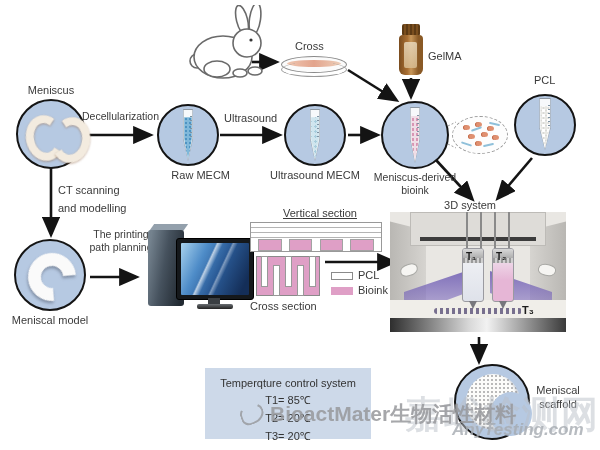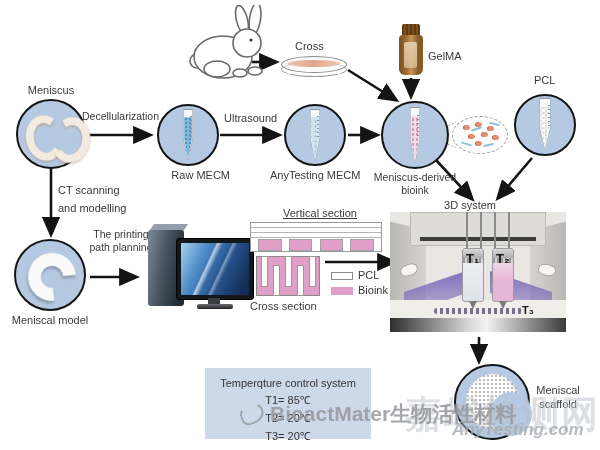--- a/index.html
+++ b/index.html
@@ -45,21 +45,21 @@
   .pr-rod{position:absolute;top:0;width:1.5px;height:38px;background:#8a8a8a;}
   .pr-head{position:absolute;top:36px;width:22px;height:54px;border:1px solid #9a9aa0;border-radius:3px;box-sizing:border-box;}
   .pr-head .cap{position:absolute;left:0;top:0;right:0;height:9px;background:linear-gradient(#d8d8d8,#aeaeae);border-radius:2px 2px 0 0;}
   .pr-head .ring{position:absolute;left:0;top:9px;right:0;height:5px;background:repeating-linear-gradient(90deg,#9a9a9a 0 2px,#d0d0d0 2px 4px);}
   .pr-nozzle{position:absolute;top:89px;width:0;height:0;border-left:4px solid transparent;border-right:4px solid transparent;border-top:8px solid #77777d;}
   .pr-beam{position:absolute;top:56px;width:62px;height:48px;}
   .pr-platform{position:absolute;left:0;top:88px;width:176px;height:18px;background:#f0eee9;}
   .pr-lines{position:absolute;left:44px;top:96px;width:88px;height:6px;
     background:repeating-linear-gradient(90deg,rgba(90,80,120,.8) 0 3px,transparent 3px 6px);border-radius:3px;}
   .pr-base{position:absolute;left:0;bottom:0;width:176px;height:14px;background:linear-gradient(90deg,#2e2e2e,#d8d8d8 45%,#f2f2f2 55%,#3a3a3a);}
-  .pr-tlabel{position:absolute;font-size:13px;font-weight:bold;color:#1c1c1c;}
+  .pr-tlabel{position:absolute;font-size:10px;font-weight:bold;color:#1c1c1c;}
   .pr-fan{position:absolute;width:16px;height:10px;background:#f6f5f2;border:1px solid #a8a8a4;border-radius:50% 40% 50% 40%;}
   
   #tower{position:absolute;left:148px;top:230px;width:36px;height:76px;border-radius:3px;
     background:linear-gradient(100deg,#74828e 8%,#46525e 45%,#222a32 90%);}
   #tower-top{position:absolute;left:151px;top:224px;width:34px;height:9px;background:#93a0ac;transform:skewX(-35deg);}
   #monitor{position:absolute;left:176px;top:238px;width:76px;height:60px;background:#15181b;border-radius:3px;border:1px solid #000;}
   #monitor .screen{position:absolute;inset:4px;border-radius:1px;
     background:linear-gradient(115deg,#a8d2ee 0%,#4e8cc8 30%,#2a5a96 55%,#142e58 90%);}
   #monitor .glare{position:absolute;inset:4px;background:linear-gradient(115deg,transparent 38%,rgba(255,255,255,.65) 40%,transparent 46%,transparent 55%,rgba(255,255,255,.4) 57%,transparent 62%);}
   #stand-neck{position:absolute;left:208px;top:298px;width:12px;height:7px;background:#3a3e42;}
@@ -161,21 +161,21 @@
   <div class="lbl" style="left:224px;top:112px;">Ultrasound</div>
 
   <div class="circle" style="left:284px;top:104px;width:62px;height:62px;">
     <div class="tube" style="left:17px;top:3px;width:24px;height:52px;">
       <div class="outline"></div>
         <div class="inner"></div>
         <div class="fill fill-ultra"></div>
         <div class="grad"></div>
     </div>
   </div>
-  <div class="lbl center" style="left:270px;top:169px;width:90px;">AnyTesting MECM</div>
+  <div class="lbl center" style="left:270px;top:169px;width:90px;">Ultrasound MECM</div>
 
   <div class="circle" style="left:381px;top:101px;width:68px;height:68px;">
     <div class="tube" style="left:20px;top:4px;width:24px;height:56px;">
       <div class="outline"></div>
         <div class="inner"></div>
         <div class="fill fill-bioink"></div>
         <div class="grad"></div>
     </div>
   </div>
   <div class="lbl center" style="left:372px;top:171px;width:86px;font-size:10.5px;">

